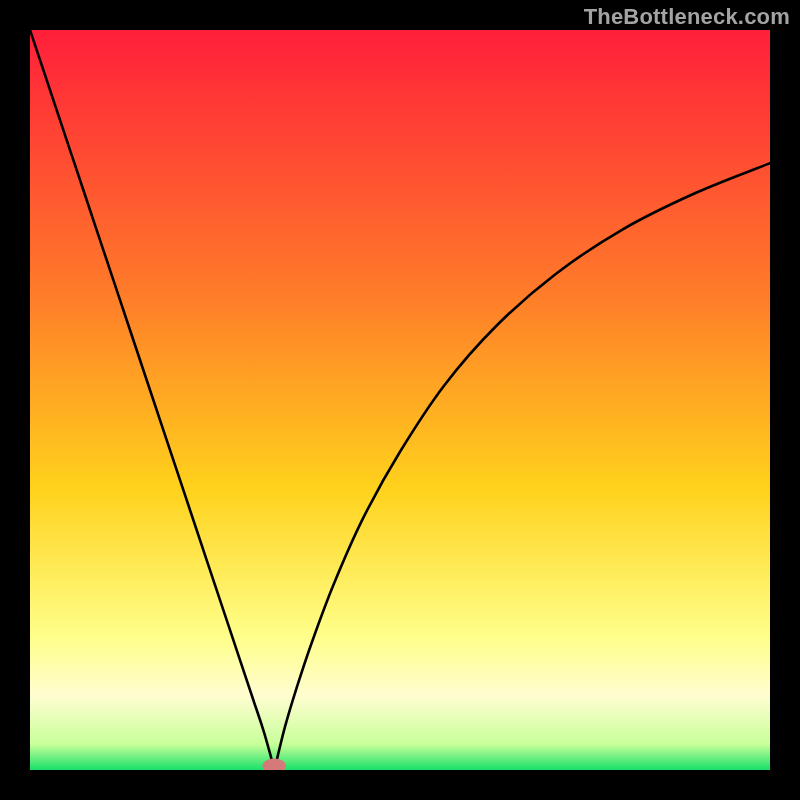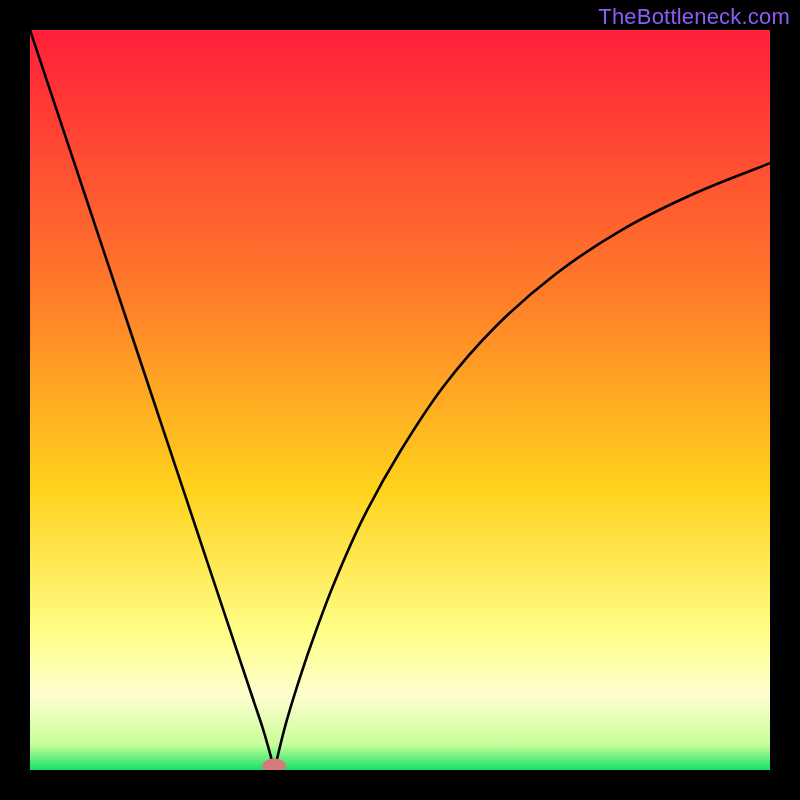--- a/index.html
+++ b/index.html
@@ -24,22 +24,22 @@
     top: 30px;
     width: 740px;
     height: 740px;
   }
   .watermark {
     position: absolute;
     top: 4px;
     right: 10px;
     font-family: Arial, Helvetica, sans-serif;
     font-size: 22px;
-    font-weight: 400;
-    color: #8b5cf6;
+    font-weight: 700;
+    color: #a3a3a3;
     letter-spacing: 0.2px;
   }
   svg { display: block; }
 </style>
 </head>
 <body>
 
 <div class="frame">
   <div class="plot">
     <svg id="chart-svg" width="740" height="740" viewBox="0 0 740 740">

